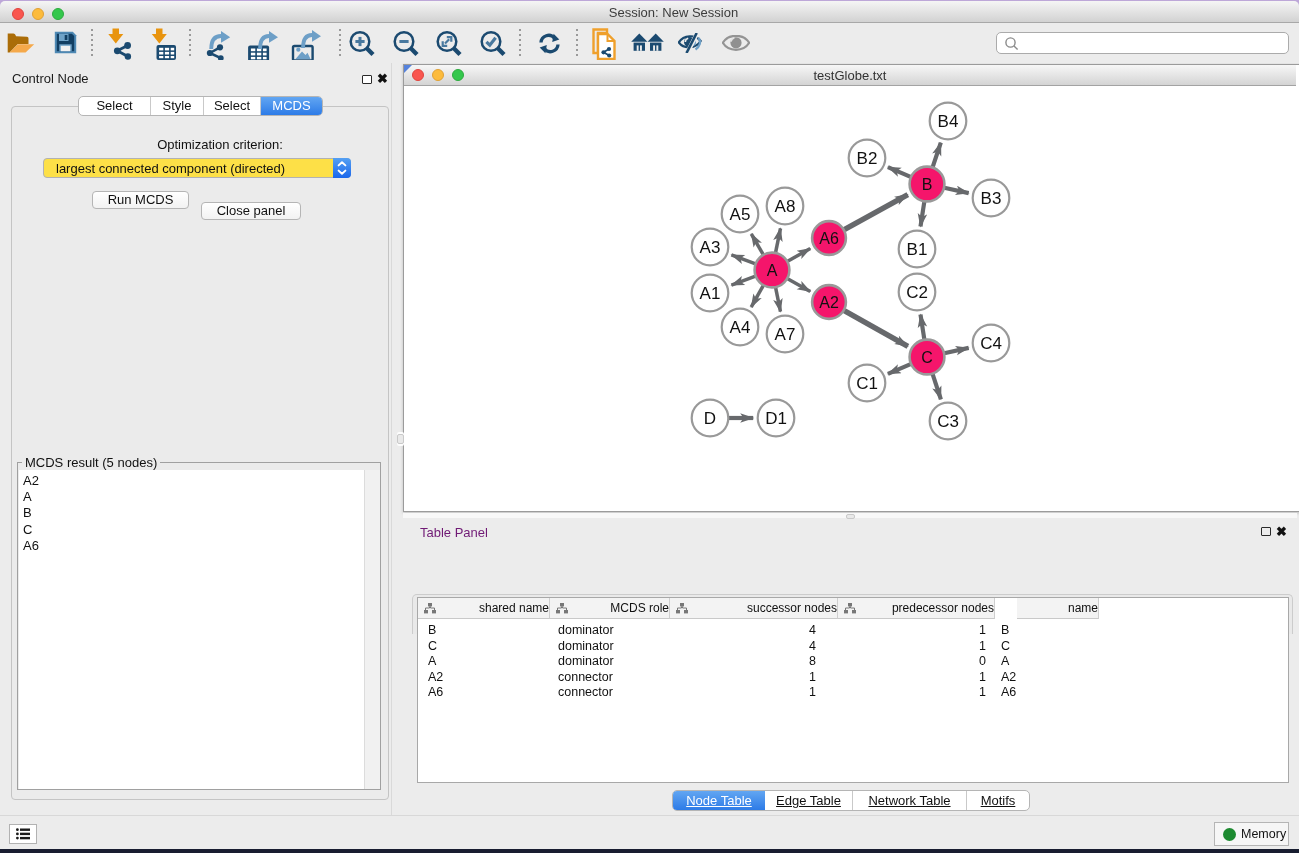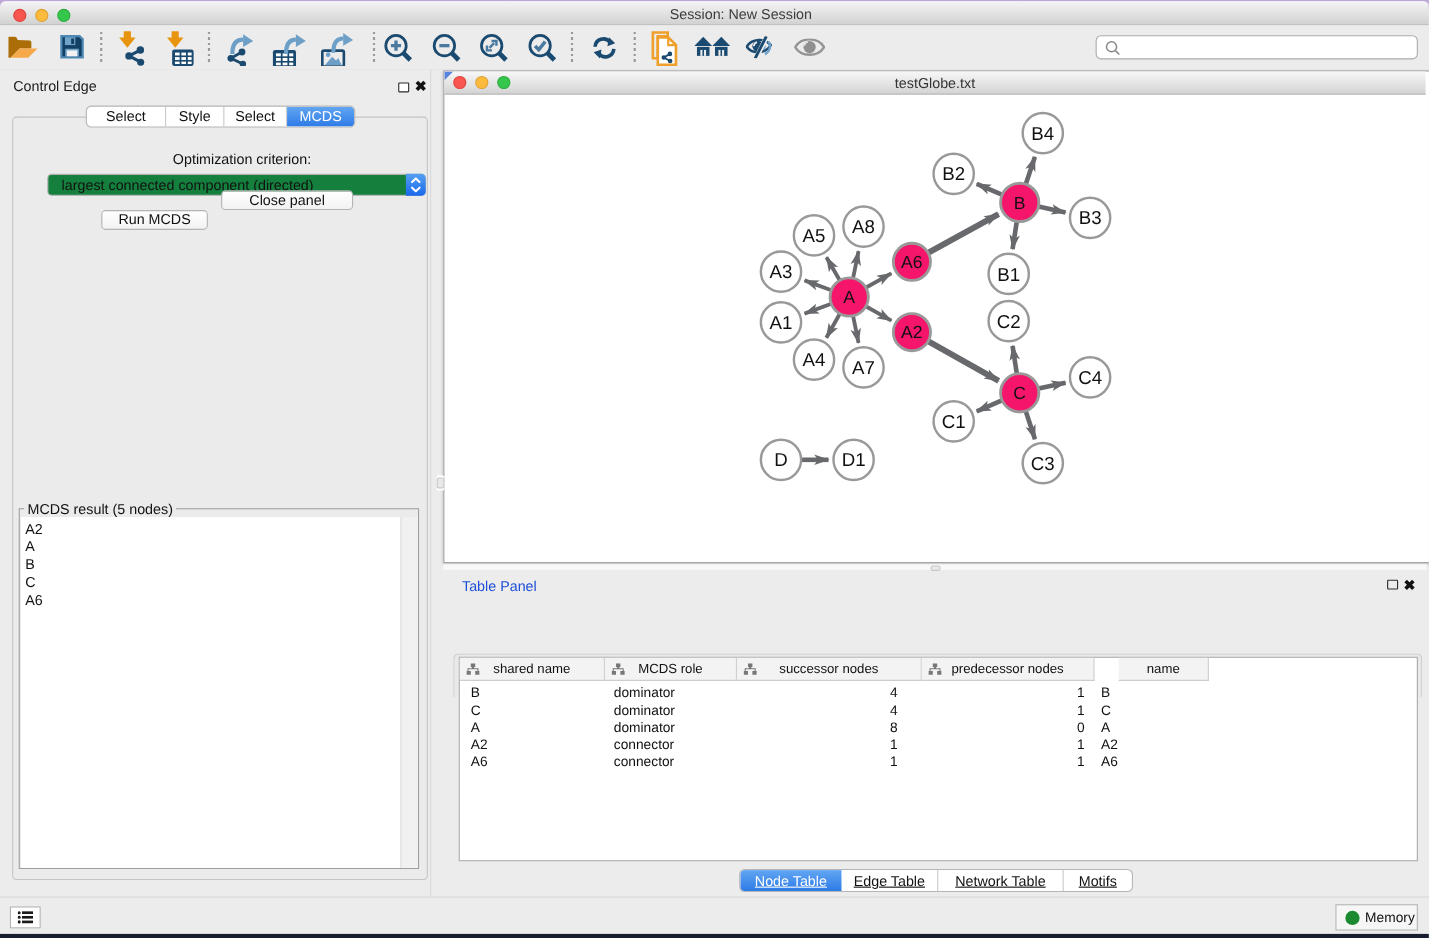--- a/index.html
+++ b/index.html
@@ -35,55 +35,55 @@
 .seg { position:absolute; display:flex; background:#fff; border:1px solid #b5b5b5;
   border-radius:5px; overflow:hidden; }
 .seg span { display:block; text-align:center; font-size:13px; color:#111;
   border-right:1px solid #c9c9c9; line-height:18px; }
 .seg span:last-child { border-right:none; }
 .seg span.sel { background:linear-gradient(#62a6f2,#2d7be7); color:#fff; border-right:none; }
 #cp-tabs { left:78px; top:96px; height:20px; }
 #cp-tabs span { height:18px; }
 
 #opt-label { left:0; top:137px; width:400px; text-align:center; font-size:13px; color:#111;margin-left:20px; }
-#dropdown { left:43px; top:158px; width:344px; height:20px; background:#15803d;
+#dropdown { left:43px; top:158px; width:308px; height:20px; background:#fde047;
   border:1px solid #b2b2b2; border-radius:4px; }
 #dropdown .dtext { position:absolute; left:12px; top:2px; font-size:13px; color:#111; }
 #dd-btn { position:absolute; right:-1px; top:-1px; width:18px; height:20px;
   background:linear-gradient(#55a0f2,#1a67ec); border-radius:0 4px 4px 0; }
 .btn { position:absolute; height:18px; background:linear-gradient(#ffffff,#f2f2f2); border:1px solid #b5b5b5;
   border-radius:4px; font-size:13px; color:#111; text-align:center; line-height:16px; }
 #btn-run { left:92px; top:191px; width:97px; }
-#btn-close { left:201px; top:173px; width:120px; }
+#btn-close { left:201px; top:202px; width:100px; }
 
 
 #mcds-group { left:17px; top:462px; width:364px; height:328px; border:1px solid #a0a0a0; }
 #mcds-label { left:22px; top:455px; font-size:13px; color:#111; background:#ebebeb; padding:0 3px; }
 #mcds-list { left:19px; top:470px; width:361px; height:319px; background:#fff; }
 #mcds-list { padding-top:3px; }
 #mcds-list .li { font-size:13px; color:#111; padding-left:4px; height:16.2px; line-height:16.2px; }
 #mcds-scroll { position:absolute; right:0px; top:0px; width:16px; height:319px;
   background:#f1f1f1; border-left:1px solid #dcdcdc; }
 
 
 #netwin { left:403px; top:64px; width:1044px; height:448px; background:#fff;
   border:1px solid #9b9b9b; box-shadow:0 1px 3px rgba(0,0,0,0.2); }
 #nw-titlebar { position:absolute; left:0; top:0; width:892px; height:21px;
   background:linear-gradient(#f7f7f7,#d4d4d4); border-bottom:1px solid #a3a3a3; }
 #nw-titlebar .title { width:100%; text-align:center; font-size:13px; color:#333; margin-top:3px; }
 
 
-#tp-title { left:420px; top:525px; font-size:13px; color:#1d4ed8; }
+#tp-title { left:420px; top:525px; font-size:13px; color:#701a75; }
 #tp-float { left:1261px; top:527px; width:10px; height:9px; border:1.6px solid #2a2a2a; border-radius:1px; background:#ececec;}
 #tp-toolbar { left:412px; top:554px; width:881px; height:40px; background:#e9e9e9;
   border:1px solid #cccccc; border-radius:5px 5px 0 0; border-bottom:none;margin-top:40px; }
 #tp-table { left:417px; top:597px; width:872px; height:186px; background:#fff; border:1px solid #a8a8a8; }
 #tp-header { position:absolute; left:0; top:0; width:870px; height:22px; }
 .hcell { position:absolute; top:0; height:21px; border-right:1px solid #cfcfcf; background:#f3f3f3;
-  border-bottom:1px solid #c9c9c9; font-size:12px; color:#111; text-align:center; line-height:21px; }
+  border-bottom:1px solid #c9c9c9; font-size:12px; color:#111; text-align:right; line-height:21px; }
 .hicon { position:absolute; left:6px; top:5px; }
 .trow { position:absolute; font-size:12.5px; color:#111; height:16px; line-height:16px; }
 
 
 #bot-tabs { left:672px; top:790px; height:21px; }
 #bot-tabs span { height:19px; line-height:19px;text-decoration:underline; }
 
 
 #status-sep { left:0; top:815px; width:1299px; height:1px; background:#d8d8d8; }
 #burger { left:9px; top:824px; width:28px; height:20px; background:#fff;
@@ -275,21 +275,21 @@
   <div class="tsep" style="left:519px;"></div>
   <div class="tsep" style="left:576px;"></div>
   <div class="abs" id="searchbox">
     <svg width="16" height="16" style="position:absolute;left:7px;top:3px;" viewBox="0 0 16 16">
       <circle cx="6.5" cy="6.5" r="4.6" fill="none" stroke="#8a8a8a" stroke-width="1.4"></circle>
       <line x1="10" y1="10" x2="13.6" y2="13.6" stroke="#8a8a8a" stroke-width="1.4"></line>
     </svg>
   </div>
 </div>
 
-<div class="abs" id="cp-title">Control Edge</div>
+<div class="abs" id="cp-title">Control Node</div>
 <div class="abs" id="cp-float"></div>
 <div class="abs xicon" style="left:377px; top:71px;">✖</div>
 <div class="abs" id="cp-body"></div>
 <div class="abs seg" id="cp-tabs">
   <span style="width:72px;">Select</span>
     <span style="width:53px;">Style</span>
     <span style="width:57px;">Select</span>
     <span class="sel" style="width:61px;">MCDS</span>
 </div>
 <div class="abs" id="opt-label">Optimization criterion:</div>

